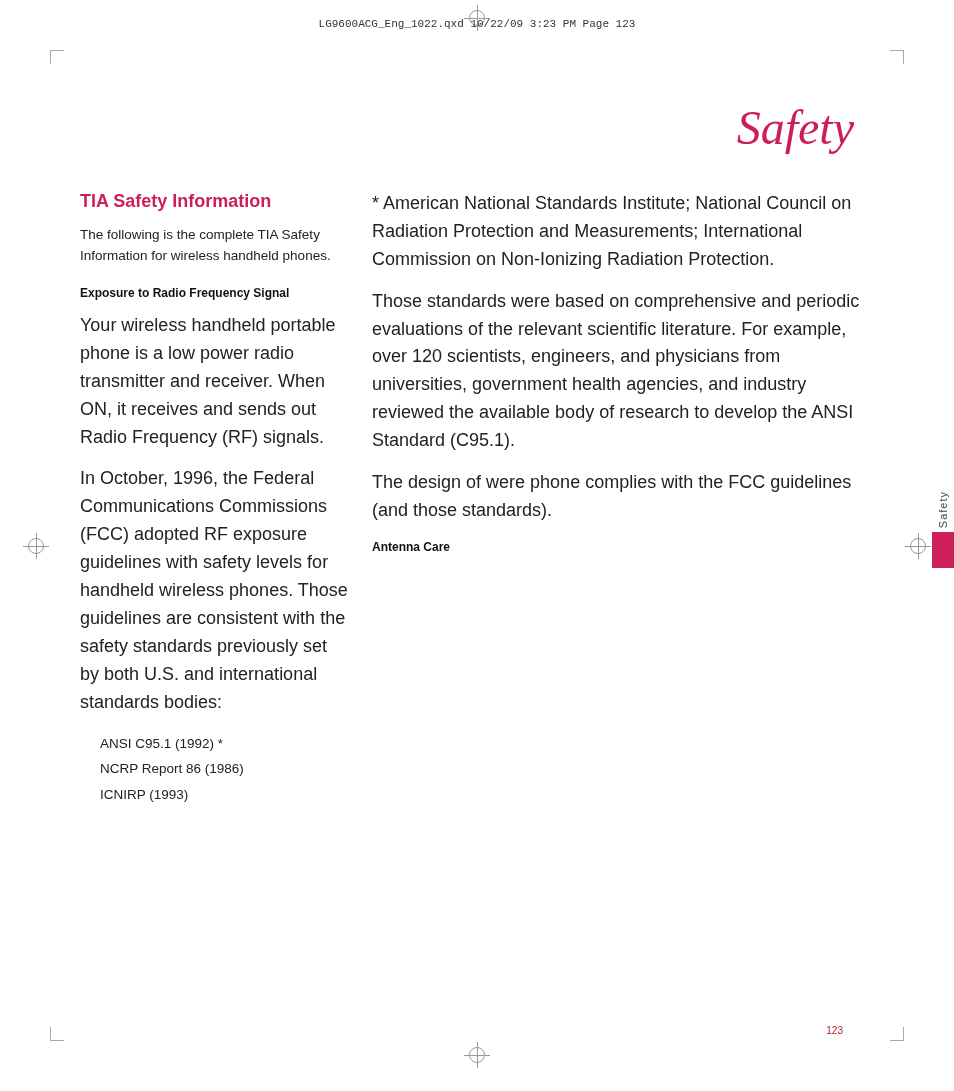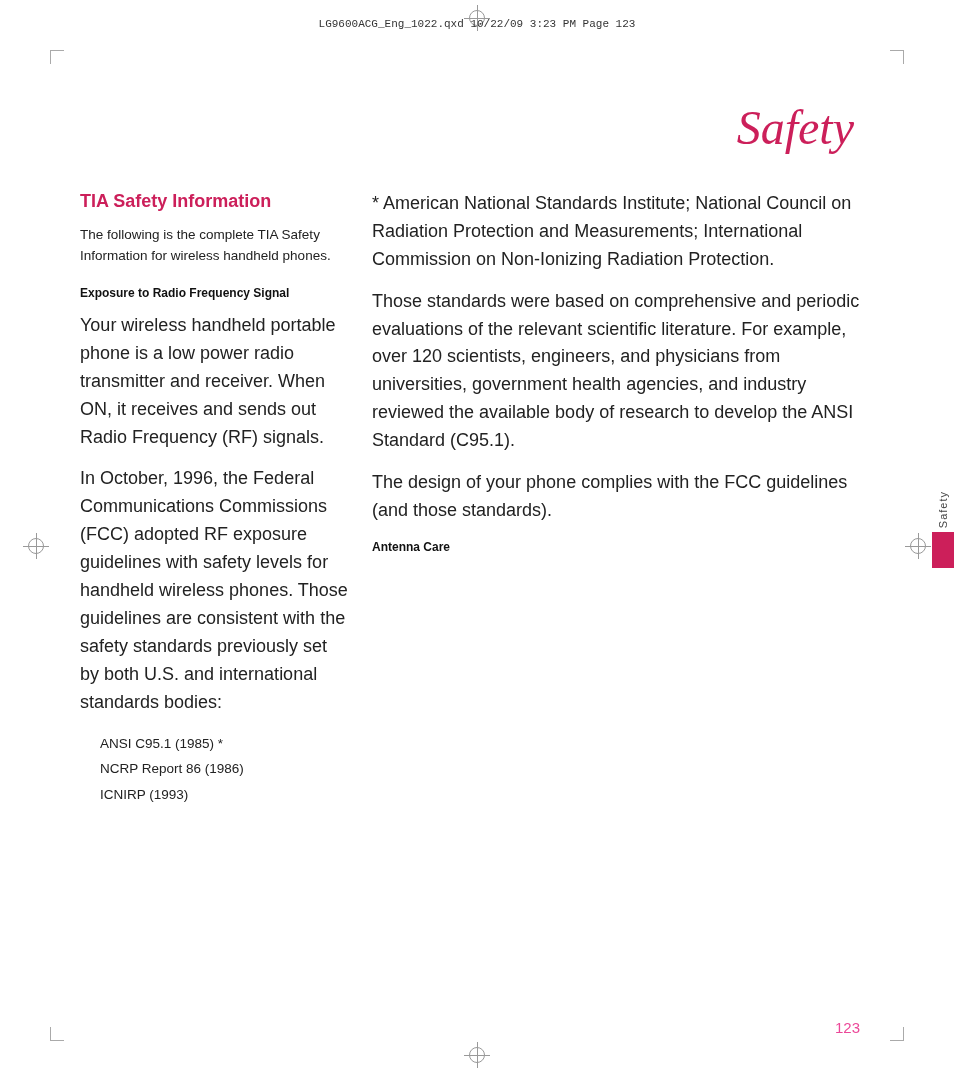--- a/index.html
+++ b/index.html
@@ -222,23 +222,23 @@
     .side-tab-bar {
       width: 22px;
       height: 36px;
       background: #cc1f5a;
     }
 
     
     .page-number {
       position: absolute;
       bottom: 55px;
-      right: 94px;
-      font-size: 15px;
-      color: #ec4899;
+      right: 111px;
+      font-size: 10px;
+      color: #b91c1c;
       font-weight: normal;
     }
   </style>
 </head>
 <body>
 
 <div class="page-container">
 
   <div class="reg-mark reg-top-center"></div>
   <div class="reg-mark reg-left-middle"></div>
@@ -266,34 +266,34 @@
 
       <div class="subsection-title">
         <span>Exposure to Radio Frequency Signal</span>
       </div>
 
       <div class="body-text">Your wireless handheld portable phone is a low power radio transmitter and receiver. When ON, it receives and sends out Radio Frequency (RF) signals.</div>
 
       <div class="body-text">In October, 1996, the Federal Communications Commissions (FCC) adopted RF exposure guidelines with safety levels for handheld wireless phones. Those guidelines are consistent with the safety standards previously set by both U.S. and international standards bodies:</div>
 
       <div class="indented-list">
-        <div>ANSI C95.1  (1985) *</div>
+        <div>ANSI C95.1  (1992) *</div>
         <div>NCRP Report 86 (1986)</div>
         <div>ICNIRP (1993)</div>
       </div>
 
     </div>
 
     <div class="right-column">
 
       <div class="body-text">* American National Standards Institute; National Council on Radiation Protection and Measurements; International Commission on Non-Ionizing Radiation Protection.</div>
 
       <div class="body-text">Those standards were based on comprehensive and periodic evaluations of the relevant scientific literature. For example, over 120 scientists, engineers, and physicians from universities, government health agencies, and industry reviewed the available body of research to develop the ANSI Standard (C95.1).</div>
 
-      <div class="body-text">The design of your phone complies with the FCC guidelines (and those standards).</div>
+      <div class="body-text">The design of were phone complies with the FCC guidelines (and those standards).</div>
 
       <div style="margin-bottom: 16px;">
         <div class="subsection-title">Antenna Care</div>
       </div>
 
 
     </div>
 
   </div>
 

